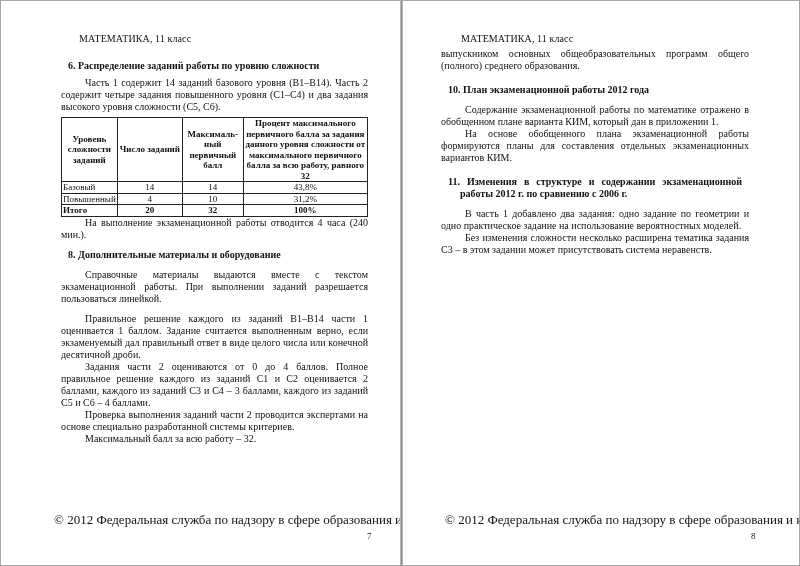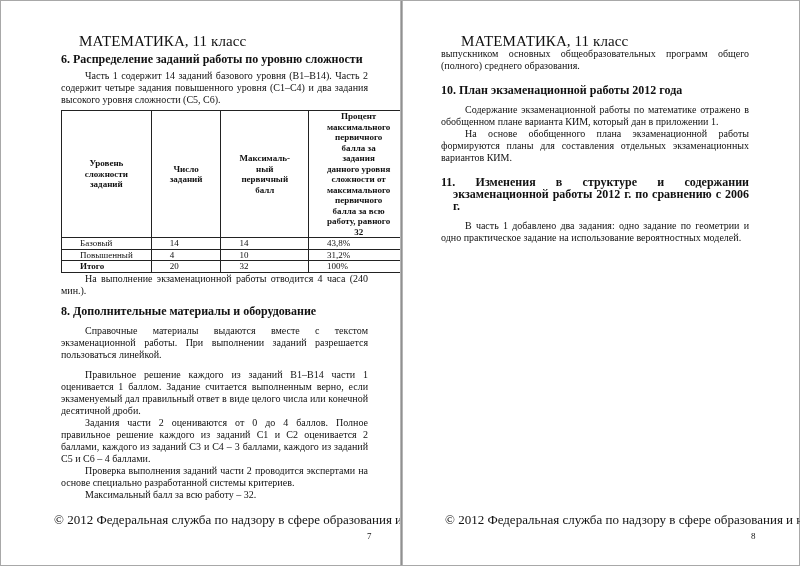--- a/index.html
+++ b/index.html
@@ -13,39 +13,39 @@
     position: relative; width: 798px; height: 564px;
     border: 1px solid #a8a8a8; background: #fff;
   }
   .page { position: absolute; top: 0; height: 564px; background: #fff; }
   .page.left { left: 0; width: 399px; }
   .page.right { left: 402px; width: 396px; }
   .gutter {
     position: absolute; left: 399px; top: 0; width: 3px; height: 564px;
     background: linear-gradient(to right, #c8c8c8, #909090, #c8c8c8);
   }
-  .runhead { position: absolute; font-size: 15px; letter-spacing: 0.1px; }
+  .runhead { position: absolute; font-size: 10px; letter-spacing: 0.1px; }
   .left .runhead { left: 78px; top: 32px; }
   .right .runhead { left: 58px; top: 32px; }
   .content { position: absolute; font-size: 10px; line-height: 12px; }
   .left .content { left: 60px; top: 52px; width: 307px; }
   .right .content { left: 38px; top: 47px; width: 308px; }
-  h2 { font-size: 12px; font-weight: bold; margin: 0; line-height: 12px; }
+  h2 { font-size: 10px; font-weight: bold; margin: 7px; line-height: 12px; }
   p { margin: 0; text-align: justify; }
   .ind { text-indent: 24px; }
   .caption { font-style: italic; text-align: right; margin-top: 3px; }
   table {
     border-collapse: collapse; width: 100%; margin-top: 4px;
     font-size: 9px; line-height: 10.5px;
   }
-  th, td { border: 1px solid #222; padding: 0 18px; }
+  th, td { border: 1px solid #222; padding: 0 1px; }
   th { font-weight: bold; text-align: center; vertical-align: middle; }
-  td.c { text-align: left; }
+  td.c { text-align: center; }
   td.r { text-align: left; font-weight: bold; }
-  tr.total td.c { font-weight: normal; }
+  tr.total td.c { font-weight: bold; }
   .hang { padding-left: 12px; text-indent: -12px; text-align: justify; }
   .footer { position: absolute; font-size: 13px; top: 511px; white-space: nowrap; }
   .left .footer { left: 53px; }
   .right .footer { left: 42px; }
   .pgnum { position: absolute; font-size: 9px; top: 530px; }
   .left .pgnum { left: 366px; }
   .right .pgnum { left: 348px; }
 </style>
 </head>
 <body>
@@ -107,18 +107,19 @@
     <div class="runhead">МАТЕМАТИКА, 11 класс</div>
     <div class="content">
       <p style="margin-bottom:12px;">выпускником основных общеобразовательных программ общего (полного) среднего образования.</p>
 
       <h2 style="margin-bottom:8px;">10. План экзаменационной работы 2012 года</h2>
       <p class="ind">Содержание экзаменационной работы по математике отражено в обобщенном плане варианта КИМ, который дан в приложении 1.</p>
       <p class="ind" style="margin-bottom:12px;">На основе обобщенного плана экзаменационной работы формируются планы для составления отдельных экзаменационных вариантов КИМ.</p>
 
       <h2 class="hang" style="margin-bottom:8px;">11. Изменения в структуре и содержании экзаменационной работы 2012 г. по сравнению с 2006 г.</h2>
       <p class="ind">В часть 1 добавлено два задания: одно задание по геометрии и одно практическое задание на использование вероятностных моделей.</p>
+      <p class="ind">Без изменения сложности несколько расширена тематика задания С3 – в этом задании может присутствовать система неравенств.</p>
     </div>
     <div class="footer">© 2012  Федеральная служба по надзору в сфере образования и науки Российской Федерации</div>
     <div class="pgnum">8</div>
   </div>
 
 </div>
 
 </body></html>

